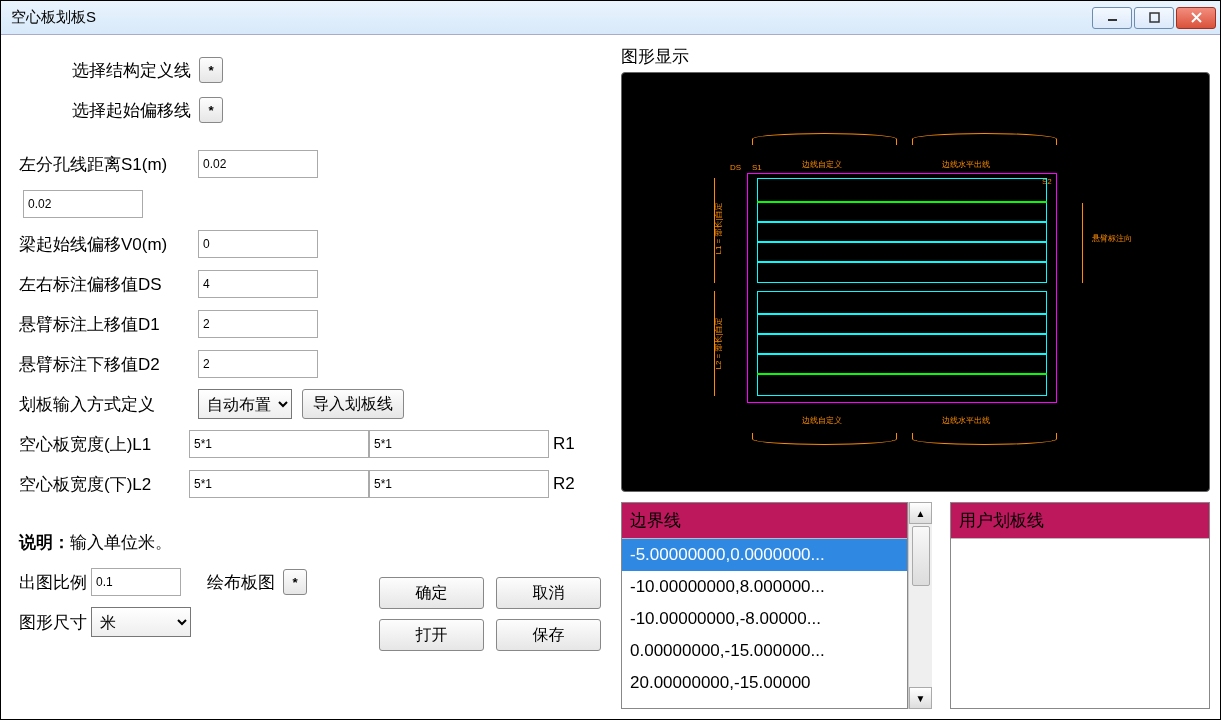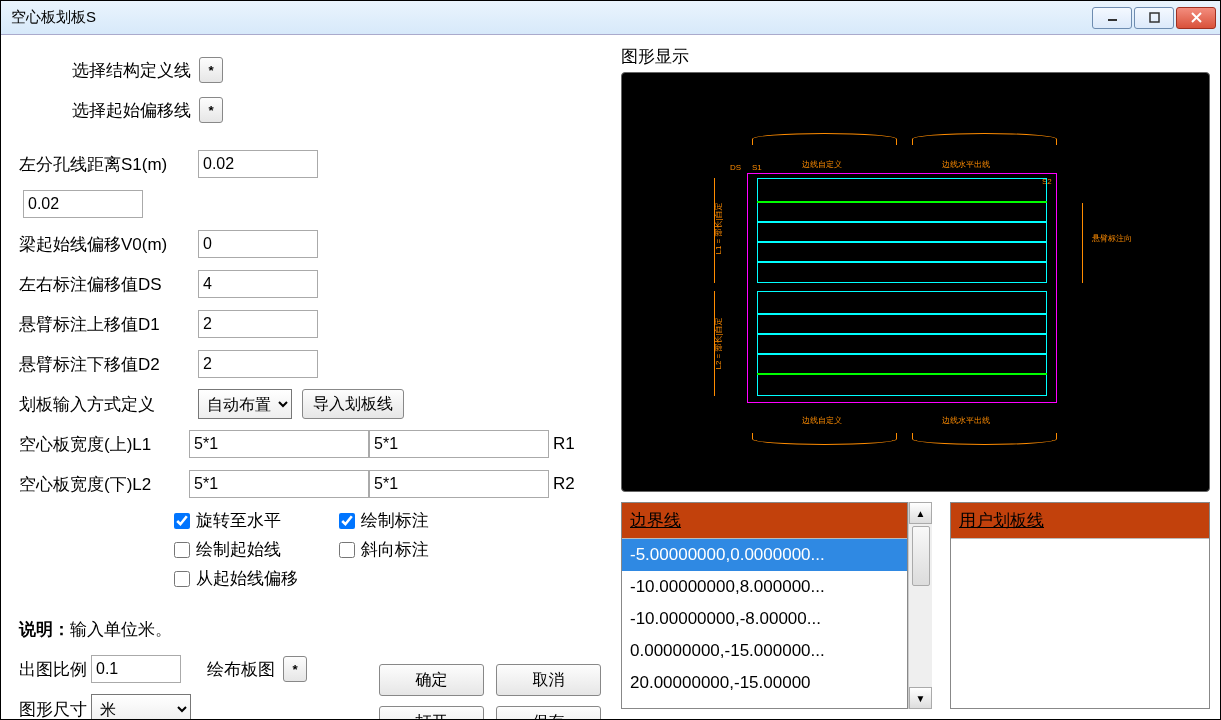--- a/index.html
+++ b/index.html
@@ -9,40 +9,40 @@
 .win-controls { display: flex; gap: 2px; }
 .win-btn { width: 40px; height: 22px; border: 1px solid #6e8cb0; border-radius: 3px; background: linear-gradient(#f4f9ff,#dce9fa); display: flex; align-items: center; justify-content: center; font-size: 11px; cursor: pointer; }
 .win-btn.close { background: linear-gradient(#f38d7e,#d9523b); color: #fff; border-color: #a03020; }
 .content { display: flex; height: calc(100% - 34px); }
 .left-pane { width: 620px; padding: 20px 10px 10px 18px; font-size: 17px; }
 .right-pane { flex: 1; padding: 10px 10px 10px 0; display: flex; flex-direction: column; }
 .row { display: flex; align-items: center; margin-bottom: 10px; min-height: 30px; }
 .row label { white-space: nowrap; }
 .lbl-indent { margin-left: 53px; }
 .ast-btn { width: 24px; height: 26px; border: 1px solid #888; background: linear-gradient(#fdfdfd,#e6e6e6); border-radius: 3px; font-weight: bold; cursor: pointer; margin-left: 8px; }
-input.text { border: 1px solid #aaa; padding: 3px 4px; font-size: 16px; height: 28px; }
+input.text { border: 1px solid #aaa; padding: 3px 4px; font-size: 12px; height: 28px; }
 input.w120 { width: 120px; margin-left: 4px; }
 input.w90 { width: 90px; margin-left: 4px; }
 select { border: 1px solid #777; padding: 3px 4px; font-size: 16px; height: 30px; background: linear-gradient(#fff,#eee); margin-left: 4px; }
 .btn { border: 1px solid #888; background: linear-gradient(#fdfdfd,#e6e6e6); border-radius: 3px; padding: 4px 12px; font-size: 16px; cursor: pointer; height: 30px; font-family: Liberation Serif, serif; }
 .btn.big { width: 105px; height: 32px; }
 .lbl-w { display: inline-block; width: 175px; }
 .pair-row label:first-child { width: 170px; display: inline-block; }
 .pair-row input { width: 180px; }
 .pair-row .sfx { margin-left: 4px; width: 24px; display: inline-block; }
 .chk-grid { margin-left: 155px; }
 .chk-grid .chk { display: inline-flex; align-items: center; width: 160px; margin-bottom: 6px; }
 .chk-grid input[type=checkbox] { width: 16px; height: 16px; margin-right: 6px; }
 .bottom-btns { display: flex; gap: 10px; margin-left: 360px; margin-top: -70px; flex-direction: column; }
 .bottom-btns .brow { display: flex; gap: 12px; }
 .preview-title { font-size: 17px; margin-bottom: 4px; }
 .preview { flex: 0 0 420px; background: #000; border: 1px solid #666; border-radius: 4px; padding: 8px; position: relative; }
 .lists { display: flex; gap: 18px; margin-top: 10px; flex: 1; }
 .listbox { border: 1px solid #888; background: #fff; font-size: 17px; display: flex; flex-direction: column; }
-.listbox .hdr { border-bottom: 1px solid #bbb; padding: 6px 8px; background: #c2410c; text-decoration: underline; }
+.listbox .hdr { border-bottom: 1px solid #bbb; padding: 6px 8px; background: #be185d; }
 .listbox .items { flex: 1; overflow: hidden; font-family: "Courier New", monospace; font-size: 17px; }
 .listbox .items div { padding: 6px 8px; white-space: nowrap; overflow: hidden; text-overflow: ellipsis; }
 .listbox .items div.sel { background: #2f89e3; color: #fff; }
 .list-wrap { display: flex; }
 .scroll { width: 24px; background: #efefef; border-left: 1px solid #ccc; display: flex; flex-direction: column; align-items: center; }
 .scroll .arr { height: 22px; width: 100%; background: linear-gradient(#fff,#ddd); border: 1px solid #aaa; display:flex; align-items:center; justify-content:center; font-size:10px; }
 .scroll .thumb { flex: 0 0 60px; width: 18px; margin: 2px; background: linear-gradient(#f8f8f8,#dcdcdc); border: 1px solid #aaa; border-radius: 2px; }
 .scroll .track { flex: 1; }
 .draw-frame { position:absolute; border:1px solid #0ff; }
 .draw-frame.mag { border-color:#f0f; }
@@ -127,42 +127,20 @@
       <input class="text" value="5*1" style="">
       <span class="sfx">R1</span>
     </div>
     <div class="row pair-row">
       <label>空心板宽度(下)L2</label>
       <input class="text" value="5*1" style="">
       <input class="text" value="5*1" style="">
       <span class="sfx">R2</span>
     </div>
 
-    <div class="chk-grid">
-      <span class="chk">
-          <input type="checkbox" checked="" style="">
-          <span>旋转至水平</span>
-        </span>
-      <span class="chk">
-          <input type="checkbox" checked="" style="">
-          <span>绘制标注</span>
-        </span><br>
-      <span class="chk">
-          <input type="checkbox" style="">
-          <span>绘制起始线</span>
-        </span>
-      <span class="chk">
-          <input type="checkbox" style="">
-          <span>斜向标注</span>
-        </span><br>
-      <span class="chk">
-          <input type="checkbox" style="">
-          <span>从起始线偏移</span>
-        </span>
-    </div>
 
     <div style="height:18px"></div>
 
     <div class="row">
         <b>说明：</b>
         <span>输入单位米。</span>
       </div>
     <div class="row">
       <label>出图比例</label>
       <input class="text w90" value="0.1" style="">

